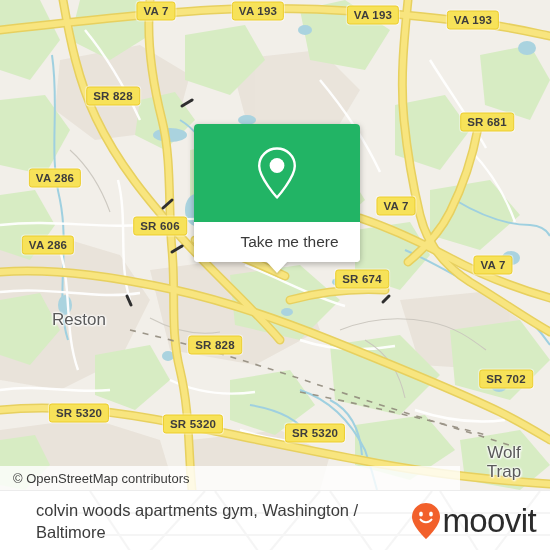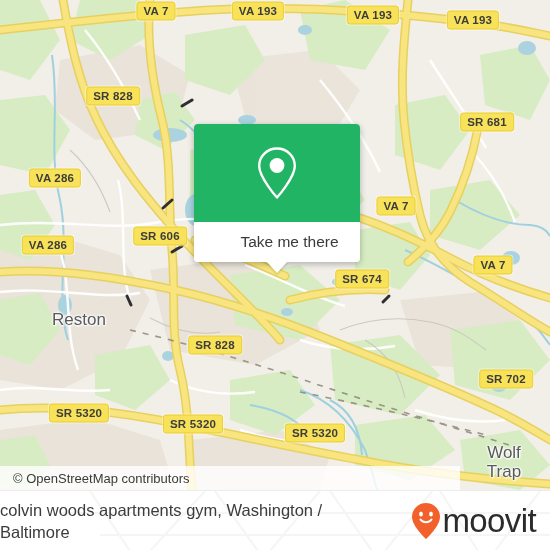--- a/index.html
+++ b/index.html
@@ -132,20 +132,21 @@
     opacity: 0.55;
     pointer-events: none;
   }
   #footer-title {
     position: relative;
     z-index: 2;
     color: #3c3c3c;
     font-size: 16.5px;
     line-height: 22px;
     width: 370px;
+    margin-left: 36px;
   }
   #footer-logo {
     position: absolute;
     right: 14px;
     top: 50%;
     transform: translateY(-50%);
     display: flex;
     align-items: center;
     z-index: 2;
   }
@@ -293,21 +294,21 @@
     </svg>
 
     <div class="shield" style="left:156px;top:11px">VA 7</div>
     <div class="shield" style="left:258px;top:11px">VA 193</div>
     <div class="shield" style="left:373px;top:15px">VA 193</div>
     <div class="shield" style="left:473px;top:20px">VA 193</div>
     <div class="shield" style="left:113px;top:96px">SR 828</div>
     <div class="shield" style="left:487px;top:122px">SR 681</div>
     <div class="shield" style="left:55px;top:178px">VA 286</div>
     <div class="shield" style="left:396px;top:206px">VA 7</div>
-    <div class="shield" style="left:160px;top:236px">SR 606</div>
+    <div class="shield" style="left:160px;top:226px">SR 606</div>
     <div class="shield" style="left:48px;top:245px">VA 286</div>
     <div class="shield" style="left:493px;top:265px">VA 7</div>
     <div class="shield" style="left:362px;top:279px">SR 674</div>
     <div class="shield" style="left:215px;top:345px">SR 828</div>
     <div class="shield" style="left:506px;top:379px">SR 702</div>
     <div class="shield" style="left:79px;top:413px">SR 5320</div>
     <div class="shield" style="left:193px;top:424px">SR 5320</div>
     <div class="shield" style="left:315px;top:433px">SR 5320</div>
 
     <div class="place" style="left:79px;top:320px">Reston</div>

